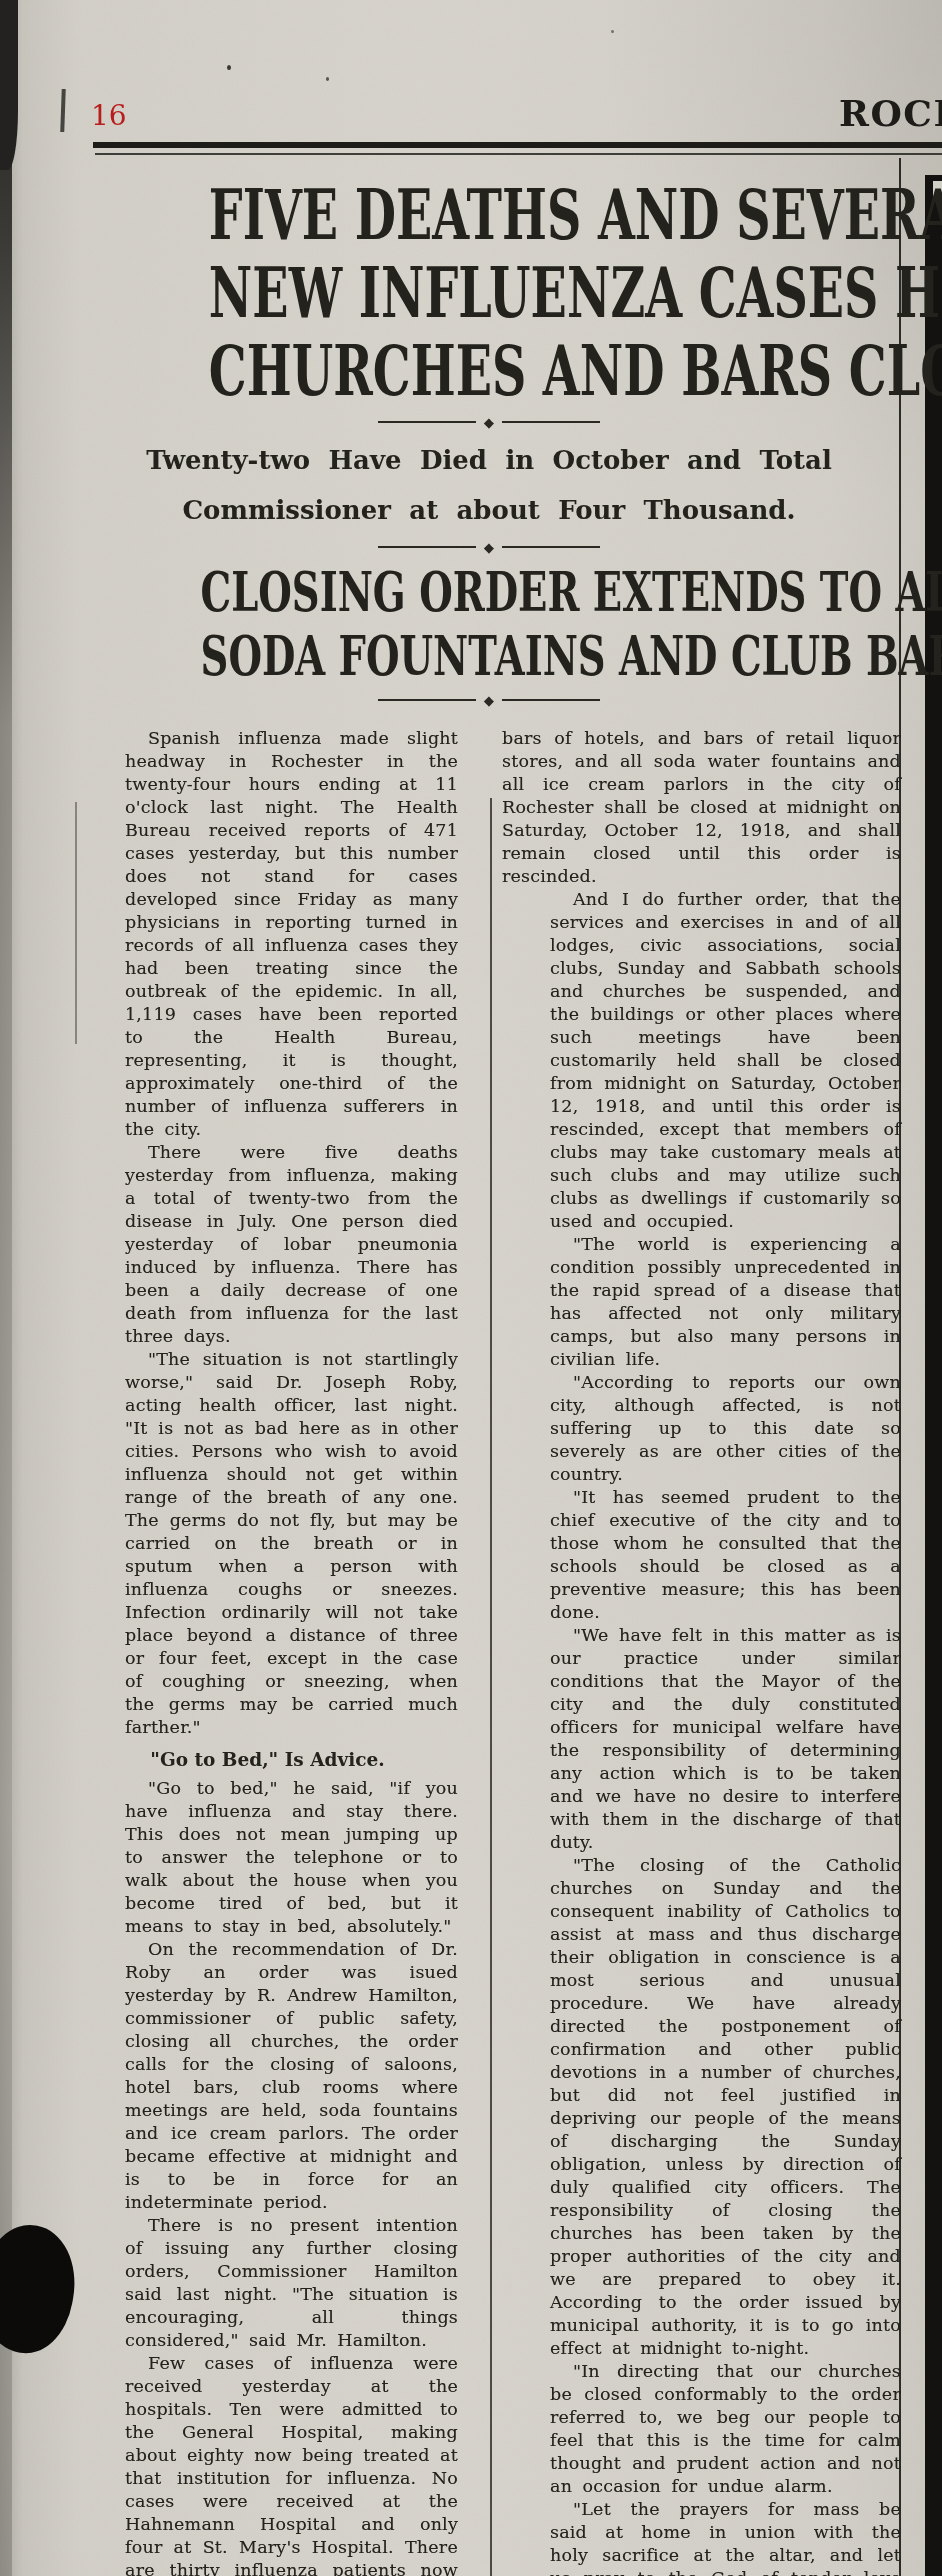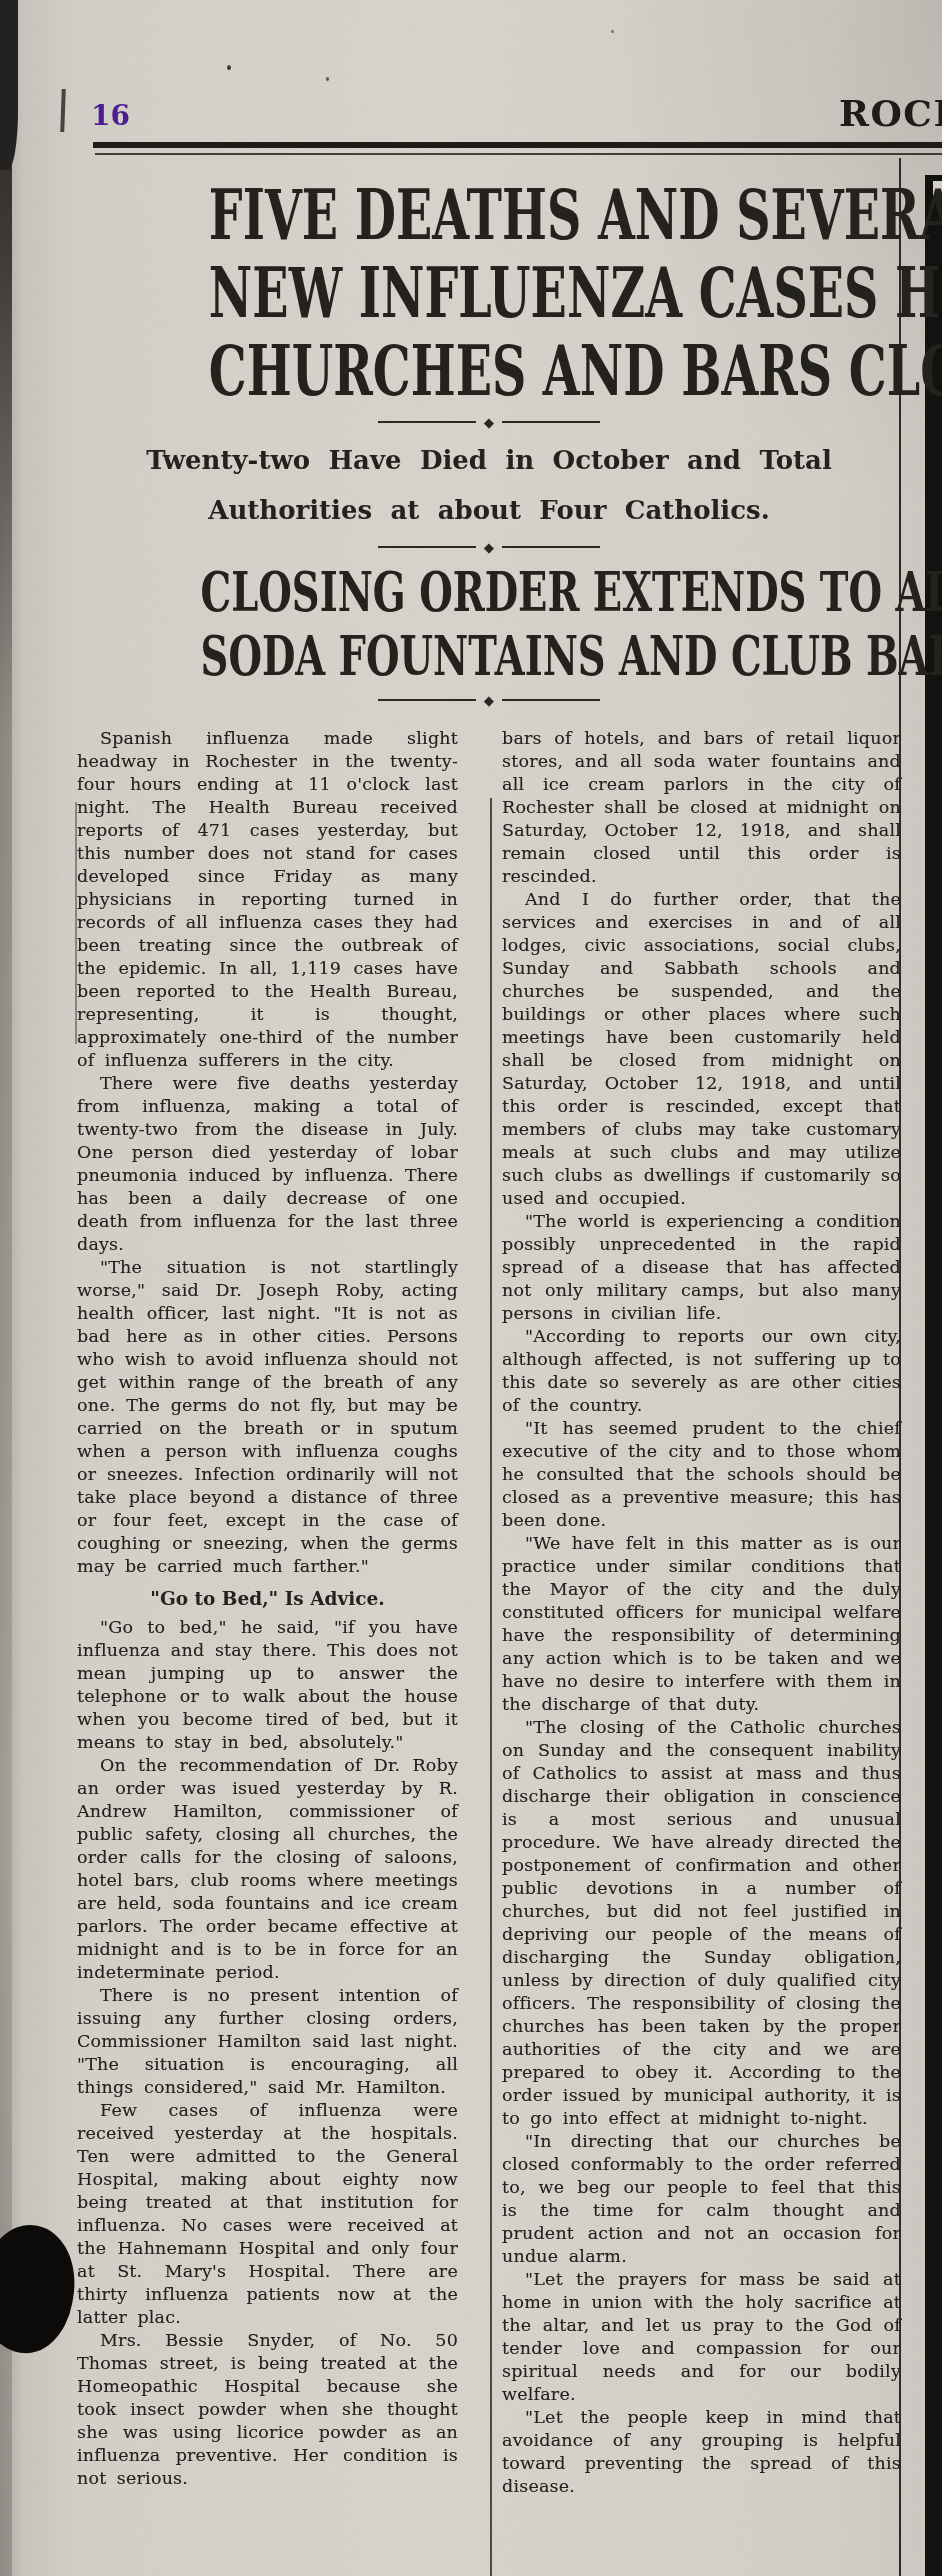--- a/index.html
+++ b/index.html
@@ -23,21 +23,21 @@
   .left-edge{position:absolute;left:0;top:0;width:12.4px;height:100%;
     background:linear-gradient(180deg,#232220 0%,#3c3a36 6%,rgba(110,107,100,.55) 18%,rgba(130,127,120,.35) 45%,rgba(90,88,82,.5) 78%,rgba(60,58,54,.65) 100%);}
   .corner-blot{position:absolute;left:0;top:0;width:17.5px;height:170px;background:#232220;border-bottom-right-radius:60% 35%;}
   .mark-dash{position:absolute;left:61px;top:89px;width:3.6px;height:43px;background:#2e2d29;opacity:.85;transform:rotate(2deg);}
   .ink-blob{position:absolute;left:-19.6px;top:2225px;width:94px;height:128px;background:#0c0b0a;border-radius:48% 52% 46% 54%;transform:rotate(10deg);}
   .speck{position:absolute;background:#3a3833;border-radius:50%;}
   .s1{left:227px;top:65px;width:4.1px;height:5.2px;}
   .s2{left:326px;top:77px;width:3.1px;height:3.6px;opacity:.8;}
   .s3{left:611px;top:30px;width:2.6px;height:3.1px;opacity:.6;}
   
-  .pagenum{position:absolute;left:91px;top:99px;font-size:28px;font-weight:700;color:#4c1d95;}
+  .pagenum{position:absolute;left:91px;top:99px;font-size:28px;font-weight:400;color:#b91c1c;}
   .masthead{position:absolute;left:839px;top:92px;font-size:36px;font-weight:700;letter-spacing:1.5px;color:#1d1c18;white-space:nowrap;}
   .rule-thick{position:absolute;left:93px;top:142px;width:849px;height:5.7px;background:#1d1c19;}
   .rule-thin{position:absolute;left:95px;top:153px;width:848px;height:2.1px;background:#25241f;opacity:.85;}
   
   .vrule-right{position:absolute;left:899px;top:158px;width:1.5px;height:3884px;background:#2c2b27;}
   .edge-bar{position:absolute;left:925px;top:175px;width:17px;height:3867px;background:#131210;}
   .edge-notch{position:absolute;left:933px;top:181px;width:9.8px;height:18.5px;background:#d2cfc7;}
   .vrule-center{position:absolute;left:490px;top:798px;width:1.5px;height:3244px;background:#35332e;opacity:.85;}
   .vrule-left-frag{position:absolute;left:75px;top:802px;width:1.5px;height:242px;background:#3e3c37;opacity:.5;}
   
@@ -51,21 +51,21 @@
     background:linear-gradient(90deg,#2a2823 0 44%,transparent 44% 56%,#2a2823 56% 100%);}
   .orn::after, .blk.divider::after{content:'◆';position:absolute;top:50%;left:50%;transform:translate(-50%,-52%);
     font-size:13.4px;color:#2a2823;font-family:"DejaVu Sans",sans-serif;}
   .cols{display:flex;margin-top:13.4px;align-items:flex-start;}
   .col1{width:381px;margin-right:44px;}
   .col2{width:399px;}
   
   .blk{color:#24221d;}
   .blk.p,.blk.pc{font-size:17.5px;line-height:23px;text-align:justify;word-spacing:4.6px;letter-spacing:0.2px;
     text-shadow:0 0 0.5px rgba(32,30,26,.35);}
-  .blk.p{text-indent:23px;}
+  .blk.p{text-indent:23px;margin-left:48px;}
   .blk.pc{text-indent:0;}
   .blk.sub{font-weight:700;font-size:18.5px;line-height:25px;text-align:center;margin:8.2px 0 5.2px;}
   
   .edge-frags{position:absolute;left:903px;top:0;width:21.6px;height:100%;overflow:hidden;}
 </style>
 </head>
 <body>
 
 <div class="page" style="position:absolute;inset:0;">
   <div class="surface"></div>
@@ -98,21 +98,21 @@
 
   <div class="article">
     <div class="h1">
         <div class="blk h1line">FIVE DEATHS AND SEVERAL</div>
         <div class="blk h1line">NEW INFLUENZA CASES HERE;</div>
         <div class="blk h1line">CHURCHES AND BARS CLOSED</div>
       </div>
     <div class="orn"></div>
     <div class="deck">
         <div class="blk deckline">Twenty-two Have Died in October and Total</div>
-        <div class="blk deckline">Authorities at about Four Catholics.</div>
+        <div class="blk deckline">Commissioner at about Four Thousand.</div>
       </div>
     <div class="orn"></div>
     <div class="h2">
         <div class="blk h2line">CLOSING ORDER EXTENDS TO ALL</div>
         <div class="blk h2line">SODA FOUNTAINS AND CLUB BARS</div>
       </div>
     <div class="orn"></div>
     <div class="cols">
       <div class="col1">
           <div class="blk p">Spanish influenza made slight headway in Rochester in the twenty-four hours ending at 11 o'clock last night. The Health Bureau received reports of 471 cases yesterday, but this number does not stand for cases developed since Friday as many physicians in reporting turned in records of all influenza cases they had been treating since the outbreak of the epidemic. In all, 1,119 cases have been reported to the Health Bureau, representing, it is thought, approximately one-third of the number of influenza sufferers in the city.</div>

